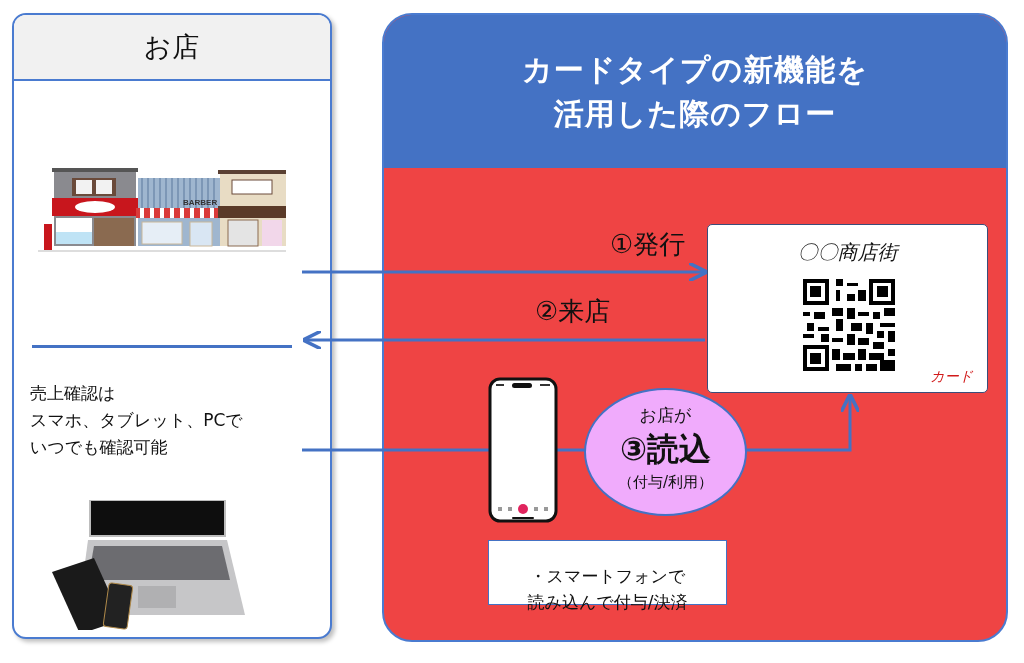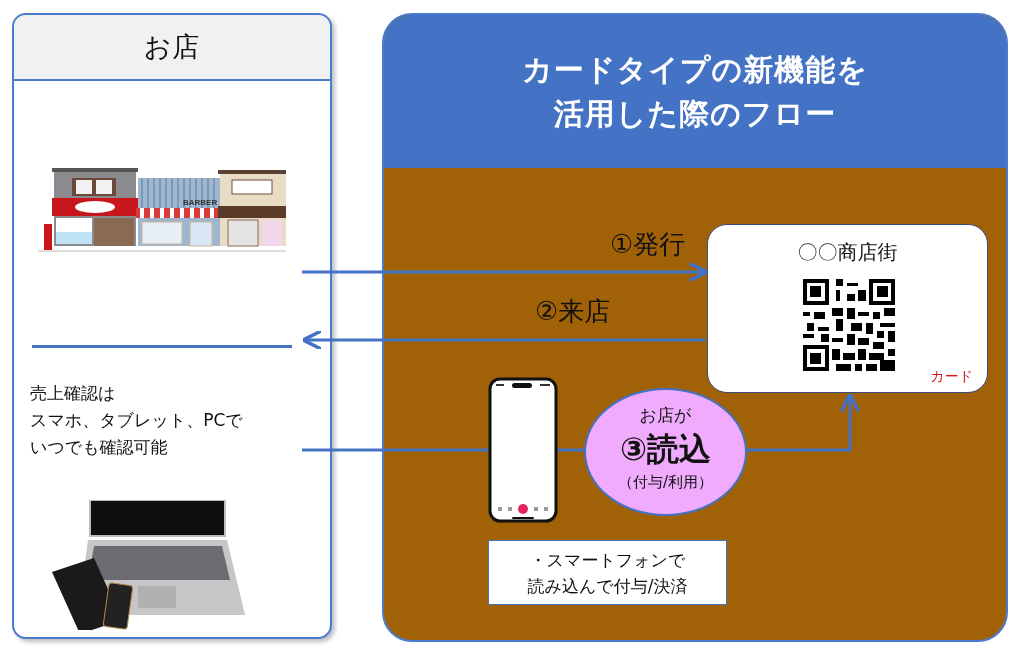--- a/index.html
+++ b/index.html
@@ -14,51 +14,51 @@
   #left-header { position:absolute; left:0; top:0; right:0; height:64px;
     background:#f1f1f1; border-bottom:2px solid #4a7bd0;
     display:flex; align-items:center; justify-content:center;
     font-size:27px; letter-spacing:1px; }
   #left-divider { left:32px; top:345px; width:260px; height:3px; background:#4472c4; }
   #sales-text { left:30px; top:380px; width:256px; text-align:left;
     font-size:17px; line-height:27px; }
 
   
   #right-panel { left:382px; top:13px; width:626px; height:629px;
-    border:2px solid #4a7bd0; border-radius:30px; background:#a16207;
+    border:2px solid #4a7bd0; border-radius:30px; background:#ef4444;
     box-sizing:border-box; overflow:hidden; }
   #right-header { position:absolute; left:0; top:0; right:0; height:153px;
     background:#4472c4; color:#fff; display:flex; flex-direction:column;
     align-items:center; justify-content:center; font-weight:bold;
     font-size:30px; line-height:44px; letter-spacing:1px; }
 
   
   #card { left:707px; top:224px; width:281px; height:169px;
-    border:1.5px solid #3a4d7a; border-radius:20px; background:#fff; box-sizing:border-box; }
+    border:1.5px solid #3a4d7a; border-radius:5px; background:#fff; box-sizing:border-box;font-style:italic; }
   #card-title { position:absolute; left:0; right:0; top:14px; text-align:center; font-size:20px; }
   #card-label { position:absolute; right:14px; bottom:6px; color:#d11a1a; font-size:14px; }
   #qr { position:absolute; left:95px; top:54px; width:92px; height:92px; }
 
   
   .flow-label { font-size:26px; }
   #label-issue { left:562px; top:227px;margin-left:48px; }
   #label-visit { left:535px; top:294px; }
 
   
   #read-ellipse { left:584px; top:388px; width:163px; height:128px;
     border:2px solid #4472c4; border-radius:50%; background:#f0abfc;
     box-sizing:border-box; text-align:center; }
   #read-top { position:absolute; left:0; right:0; top:14px; font-size:17px; }
   #read-main { position:absolute; left:0; right:0; top:38px; font-size:32px; font-weight:700; }
   #read-sub { position:absolute; left:0; right:0; top:83px; font-size:15px; }
 
   
   #note-box { left:488px; top:540px; width:239px; height:65px;
     border:1.5px solid #4472c4; box-sizing:border-box; background:#fff;
-    text-align:center; font-size:17px; line-height:26px; padding-top:6px; }
+    text-align:center; font-size:17px; line-height:26px; padding-top:22px; }
 
   svg.overlay { position:absolute; left:0; top:0; }
 </style>
 </head>
 <body>
 
 <div id="left-panel" class="abs">
   <div id="left-header">お店</div>
 </div>
 

